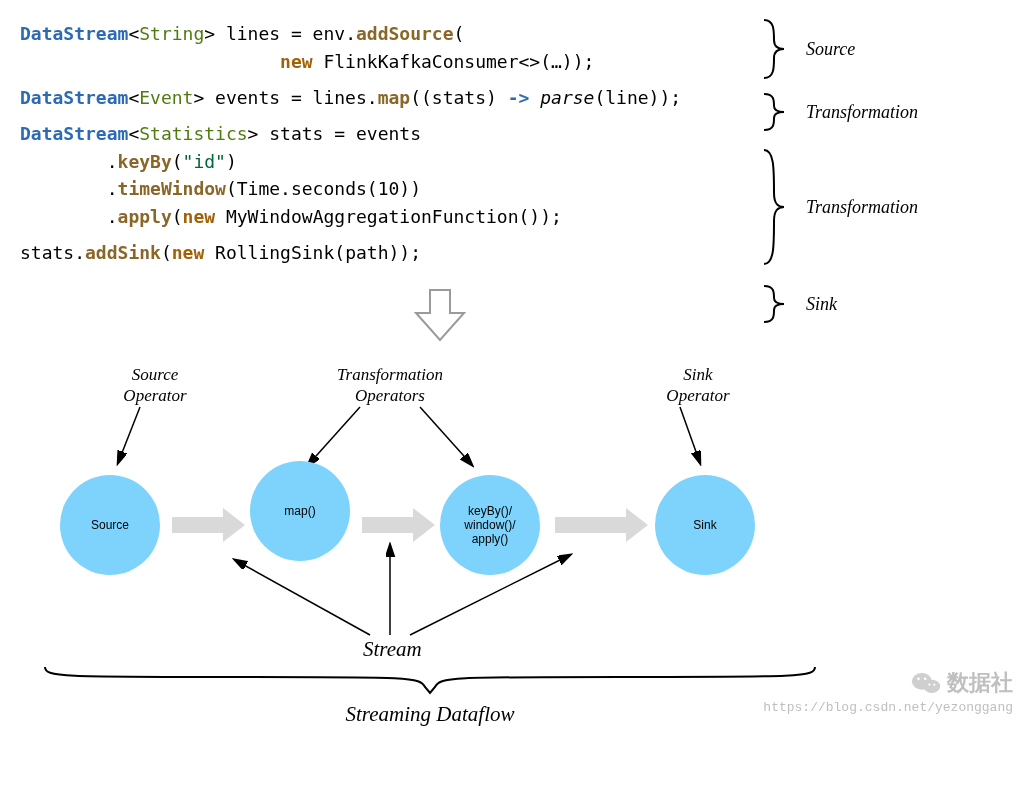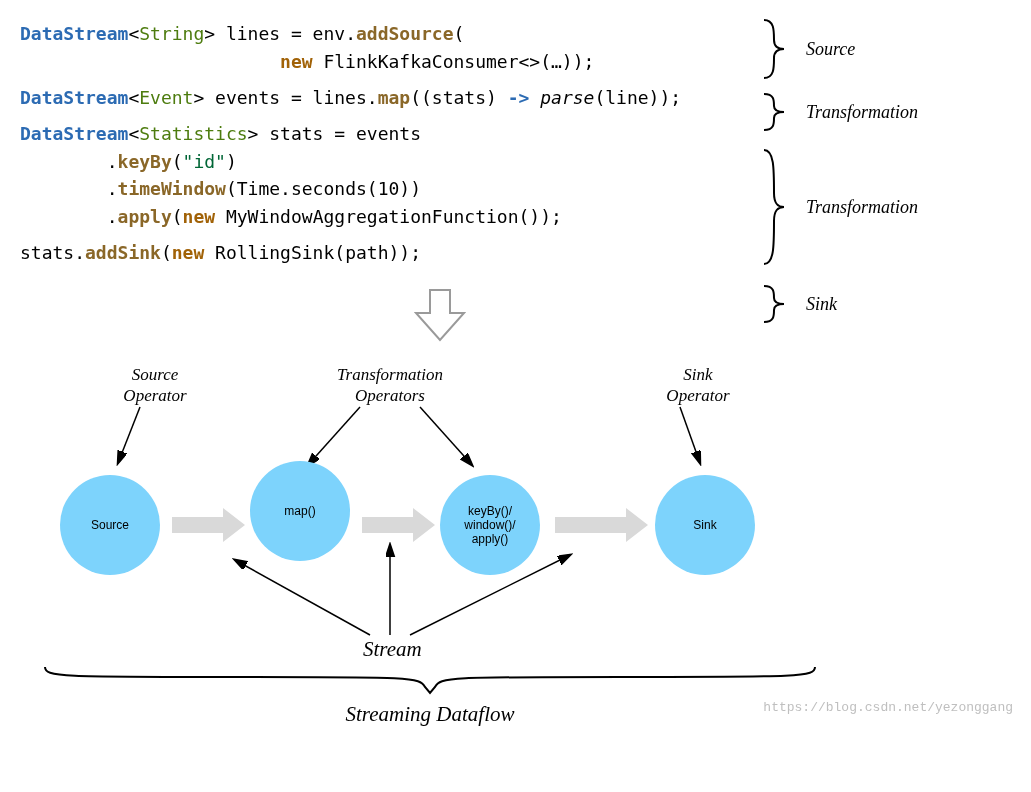--- a/index.html
+++ b/index.html
@@ -232,14 +232,25 @@
 
   <div class="underbrace-wrap">
     <svg width="780" height="30" viewBox="0 0 780 30">
       <path d="M5 2 C5 12 20 12 200 12 C370 12 380 12 385 22 L390 28 L395 22 C400 12 410 12 580 12 C760 12 775 12 775 2" fill="none" stroke="#000" stroke-width="2"></path>
     </svg>
     <div class="stream-label" style="position:static; display:block; text-align:center; margin-top:2px;">Streaming Dataflow</div>
   </div>
 </div>
 
 <div class="watermark">
+  <div class="wm-top">
+    <svg width="30" height="26" viewBox="0 0 36 30">
+      <ellipse cx="13" cy="13" rx="12" ry="10" fill="#cfcfcf"></ellipse>
+      <ellipse cx="25" cy="19" rx="10" ry="8" fill="#cfcfcf"></ellipse>
+      <circle cx="9" cy="10" r="1.6" fill="#fff"></circle>
+      <circle cx="17" cy="10" r="1.6" fill="#fff"></circle>
+      <circle cx="22" cy="17" r="1.3" fill="#fff"></circle>
+      <circle cx="28" cy="17" r="1.3" fill="#fff"></circle>
+    </svg>
+    <span>数据社</span>
+  </div>
   <div class="wm-link">https://blog.csdn.net/yezonggang</div>
 </div>
 
 </body></html>

